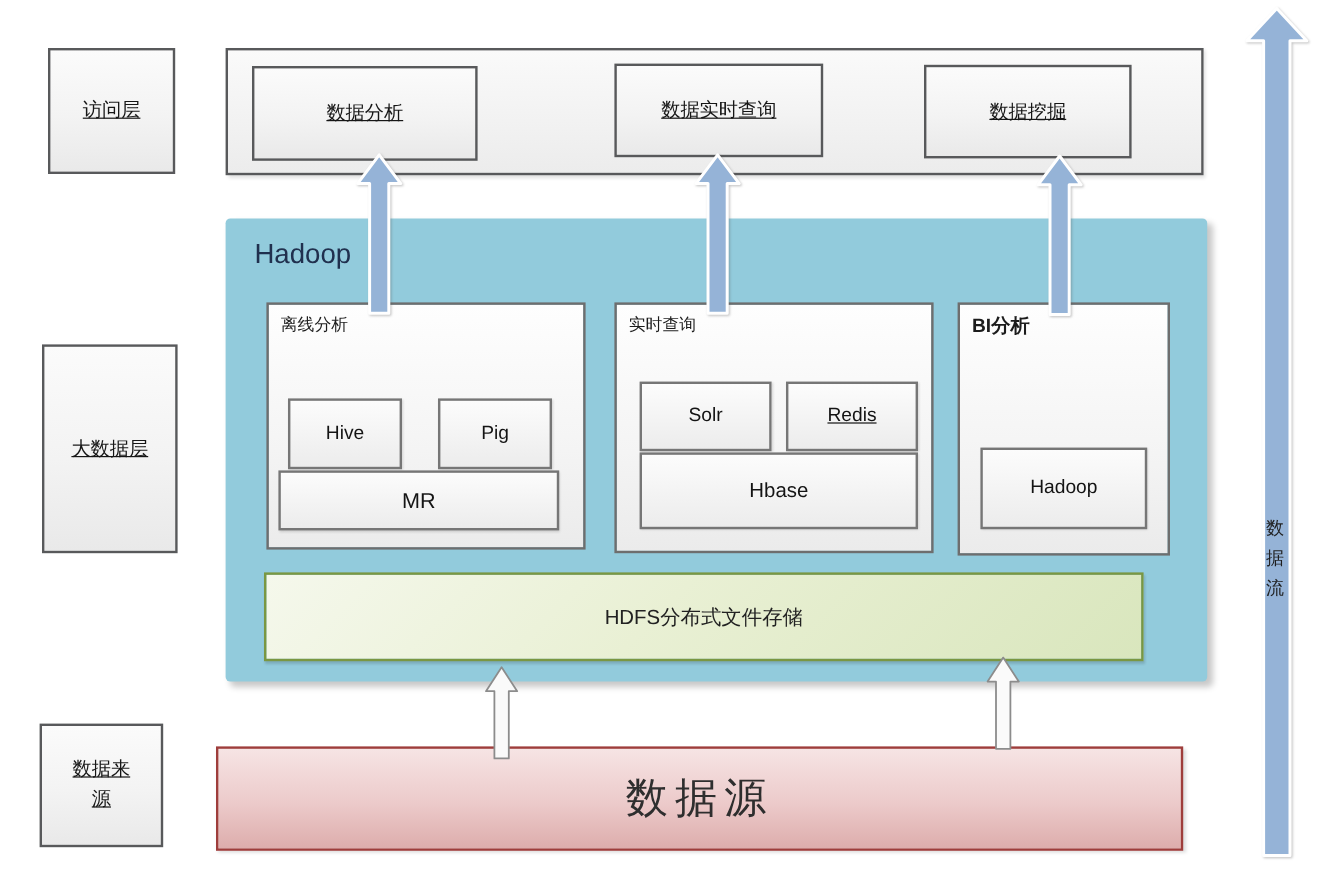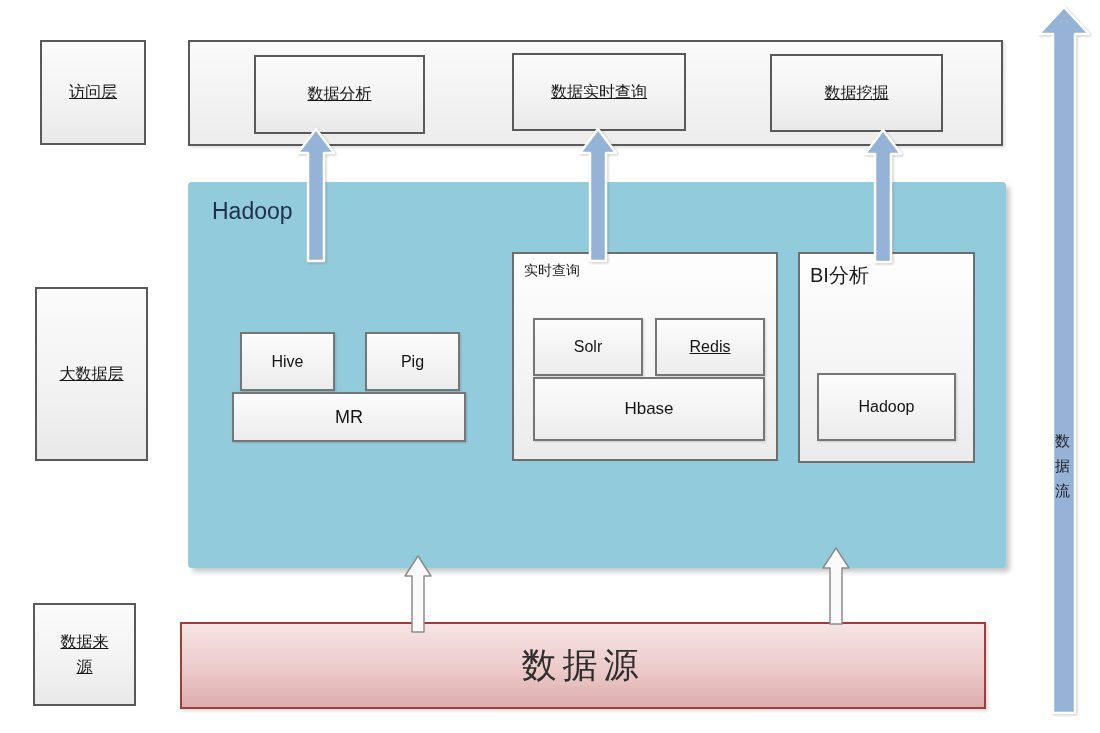--- a/index.html
+++ b/index.html
@@ -77,34 +77,37 @@
     <span>访问层</span>
   </div>
   <div class="abs gray-box" style="left:35px;top:287px;width:113px;height:174px;">
     <span>大数据层</span>
   </div>
   <div class="abs gray-box" style="left:33px;top:603px;width:103px;height:103px;">
     <span class="wrap-3">数据来源</span>
   </div>
 
   <div class="abs container-box" style="left:188px;top:40px;width:815px;height:106px;"></div>
-  <div class="abs gray-box" style="left:210px;top:55px;width:171px;height:79px;margin-left:44px;">
+  <div class="abs gray-box" style="left:210px;top:55px;width:188px;height:79px;">
     <span>数据分析</span>
   </div>
   <div class="abs gray-box" style="left:512px;top:53px;width:174px;height:78px;">
     <span>数据实时查询</span>
   </div>
   <div class="abs gray-box" style="left:770px;top:54px;width:173px;height:78px;">
     <span>数据挖掘</span>
   </div>
 
   <div class="abs hadoop" style="left:188px;top:182px;width:818px;height:386px;">
     <span class="hadoop-title">Hadoop</span>
   </div>
 
+  <div class="abs white-box" style="left:222px;top:252px;width:266px;height:206px;">
+    <span class="group-label">离线分析</span>
+  </div>
   <div class="abs small-box" style="left:240px;top:332px;width:95px;height:59px;">
     <span>Hive</span>
   </div>
   <div class="abs small-box" style="left:365px;top:332px;width:95px;height:59px;">
     <span>Pig</span>
   </div>
   <div class="abs small-box" style="left:232px;top:392px;width:234px;height:50px;font-size:18px;">
     <span>MR</span>
   </div>
 
@@ -115,26 +118,29 @@
     <span>Solr</span>
   </div>
   <div class="abs small-box" style="left:655px;top:318px;width:110px;height:58px;text-decoration:underline;">
     <span>Redis</span>
   </div>
   <div class="abs small-box" style="left:533px;top:377px;width:232px;height:64px;font-size:17px;">
     <span>Hbase</span>
   </div>
 
   <div class="abs white-box" style="left:798px;top:252px;width:177px;height:211px;">
-    <span class="group-label" style="font-size:20px;">BI分析</span>
+    <span class="group-label" style="font-size:16px;font-weight:bold;">BI分析</span>
   </div>
   <div class="abs small-box" style="left:817px;top:373px;width:139px;height:68px;">
     <span>Hadoop</span>
   </div>
 
+  <div class="abs hdfs-bar" style="left:220px;top:477px;width:733px;height:74px;">
+    <span>HDFS分布式文件存储</span>
+  </div>
 
   <div class="abs source-bar" style="left:180px;top:622px;width:806px;height:87px;">
     <span>数据源</span>
   </div>
 
   <div class="abs arrow-shadow" style="left:296px;top:127px;z-index:5;">
     <svg width="40" height="136" viewBox="0 0 40 136">
       <polygon points="20,2 38,26 28,26 28,134 12,134 12,26 2,26" fill="#95b3d7" stroke="#ffffff" stroke-width="2.5" stroke-linejoin="round"></polygon>
     </svg>
   </div>

